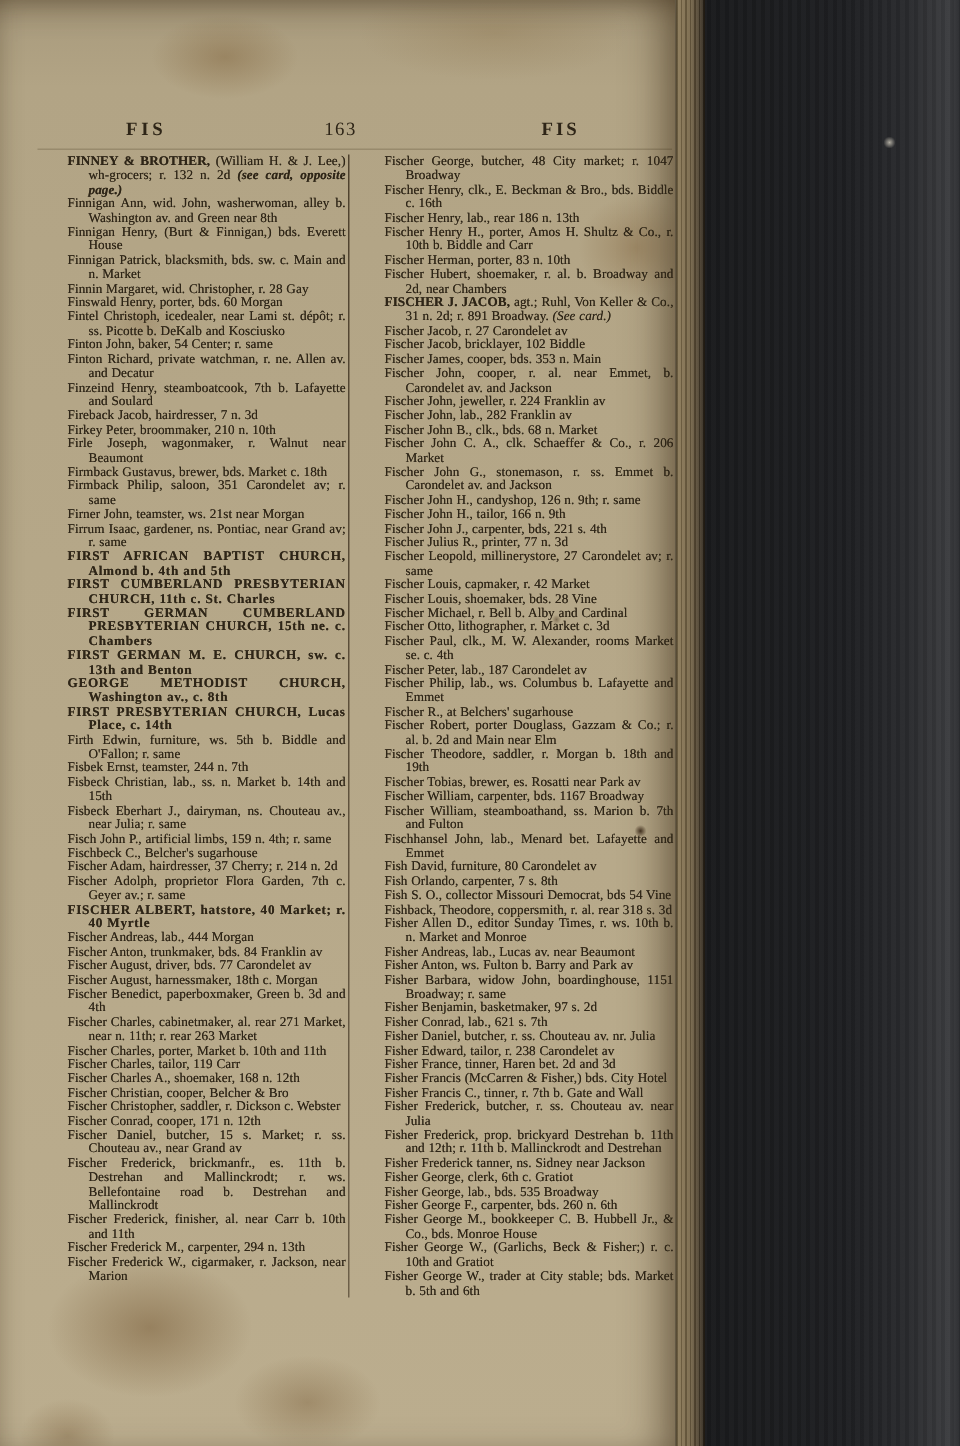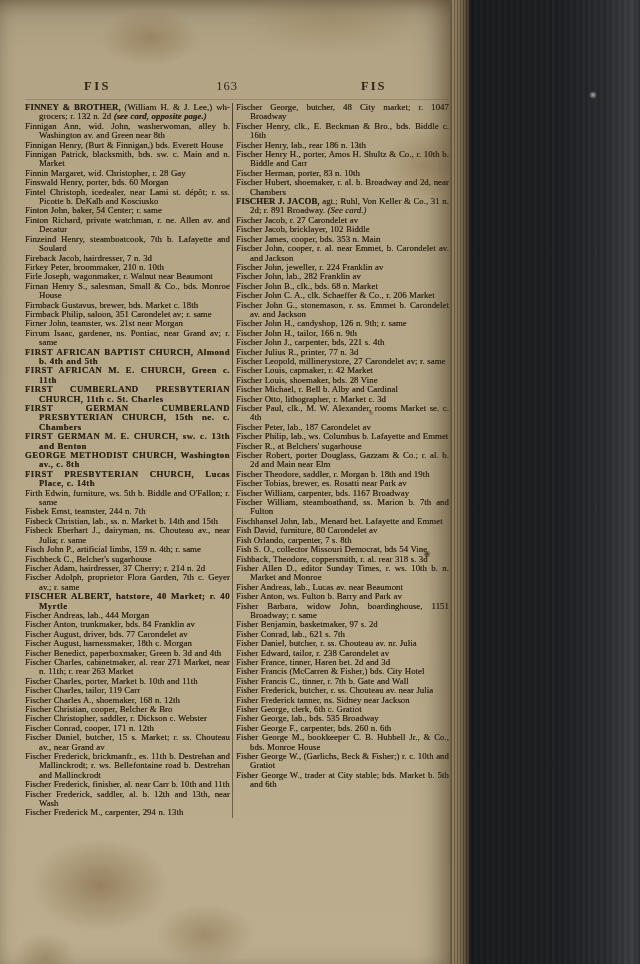--- a/index.html
+++ b/index.html
@@ -35,21 +35,21 @@
   #hdr{position:absolute;top:79px;left:0;width:450px;height:18px;
        font-size:12.5px;font-weight:bold;padding-left:24px;}
   #hdr .hl{position:absolute;left:84px;letter-spacing:2.5px;}
   #hdr .hc{position:absolute;left:227px;transform:translateX(-50%);font-weight:normal;letter-spacing:1px;}
   #hdr .hr{position:absolute;left:361px;letter-spacing:2px;}
   #hrule{position:absolute;left:25px;top:99px;width:423px;height:1px;
          background:rgba(60,45,25,.22);}
   
   #cols{position:absolute;left:25px;top:103px;width:424px;display:flex;align-items:stretch;}
   .col{font-size:8.8px;line-height:9.4px;text-align:justify;letter-spacing:.05px;
-       word-spacing:.2px;}
+       word-spacing:.2px;margin-left:20px;}
   #col-left{width:205px;}
   #col-right{width:213px;}
   #divider{width:1px;background:linear-gradient(180deg,rgba(45,32,16,.75),rgba(45,32,16,.55));
            margin-left:2px;margin-right:3px;}
   .entry{padding-left:14px;text-indent:-14px;
          text-shadow:0 0 .4px rgba(46,37,23,.8);}
   .entry.b{font-weight:bold;letter-spacing:.45px;}
 </style>
 </head>
 <body>
@@ -74,27 +74,25 @@
           <div class="entry">Finnigan Patrick, blacksmith, bds. sw. c. Main and n. Market</div>
           <div class="entry">Finnin Margaret, wid. Christopher, r. 28 Gay</div>
           <div class="entry">Finswald Henry, porter, bds. 60 Morgan</div>
           <div class="entry">Fintel Christoph, icedealer, near Lami st. dépôt; r. ss. Picotte b. DeKalb and Kosciusko</div>
           <div class="entry">Finton John, baker, 54 Center; r. same</div>
           <div class="entry">Finton Richard, private watchman, r. ne. Allen av. and Decatur</div>
           <div class="entry">Finzeind Henry, steamboatcook, 7th b. Lafayette and Soulard</div>
           <div class="entry">Fireback Jacob, hairdresser, 7 n. 3d</div>
           <div class="entry">Firkey Peter, broommaker, 210 n. 10th</div>
           <div class="entry">Firle Joseph, wagonmaker, r. Walnut near Beaumont</div>
-          <div class="entry">Firnan Henry S., salesman, Small &amp; Co., bds. Monroe House</div>
           <div class="entry">Firmback Gustavus, brewer, bds. Market c. 18th</div>
           <div class="entry">Firmback Philip, saloon, 351 Carondelet av; r. same</div>
           <div class="entry">Firner John, teamster, ws. 21st near Morgan</div>
           <div class="entry">Firrum Isaac, gardener, ns. Pontiac, near Grand av; r. same</div>
           <div class="entry b">FIRST AFRICAN BAPTIST CHURCH, Almond b. 4th and 5th</div>
-          <div class="entry b">FIRST AFRICAN M. E. CHURCH, Green c. 11th</div>
           <div class="entry b">FIRST CUMBERLAND PRESBYTERIAN CHURCH, 11th c. St. Charles</div>
           <div class="entry b">FIRST GERMAN CUMBERLAND PRESBYTERIAN CHURCH, 15th ne. c. Chambers</div>
           <div class="entry b">FIRST GERMAN M. E. CHURCH, sw. c. 13th and Benton</div>
           <div class="entry b">GEORGE METHODIST CHURCH, Washington av., c. 8th</div>
           <div class="entry b">FIRST PRESBYTERIAN CHURCH, Lucas Place, c. 14th</div>
           <div class="entry">Firth Edwin, furniture, ws. 5th b. Biddle and O'Fallon; r. same</div>
           <div class="entry">Fisbek Ernst, teamster, 244 n. 7th</div>
           <div class="entry">Fisbeck Christian, lab., ss. n. Market b. 14th and 15th</div>
           <div class="entry">Fisbeck Eberhart J., dairyman, ns. Chouteau av., near Julia; r. same</div>
           <div class="entry">Fisch John P., artificial limbs, 159 n. 4th; r. same</div>
@@ -110,22 +108,22 @@
           <div class="entry">Fischer Charles, cabinetmaker, al. rear 271 Market, near n. 11th; r. rear 263 Market</div>
           <div class="entry">Fischer Charles, porter, Market b. 10th and 11th</div>
           <div class="entry">Fischer Charles, tailor, 119 Carr</div>
           <div class="entry">Fischer Charles A., shoemaker, 168 n. 12th</div>
           <div class="entry">Fischer Christian, cooper, Belcher &amp; Bro</div>
           <div class="entry">Fischer Christopher, saddler, r. Dickson c. Webster</div>
           <div class="entry">Fischer Conrad, cooper, 171 n. 12th</div>
           <div class="entry">Fischer Daniel, butcher, 15 s. Market; r. ss. Chouteau av., near Grand av</div>
           <div class="entry">Fischer Frederick, brickmanfr., es. 11th b. Destrehan and Mallinckrodt; r. ws. Bellefontaine road b. Destrehan and Mallinckrodt</div>
           <div class="entry">Fischer Frederick, finisher, al. near Carr b. 10th and 11th</div>
-          <div class="entry">Fischer Frederick, saddler, al. b. 12th and 13th, near Wash</div>
           <div class="entry">Fischer Frederick M., carpenter, 294 n. 13th</div>
+          <div class="entry">Fischer Frederick W., cigarmaker, r. Jackson, near Marion</div>
         </div>
       <div id="divider"></div>
       <div id="col-right" class="col">
           <div class="entry">Fischer George, butcher, 48 City market; r. 1047 Broadway</div>
           <div class="entry">Fischer Henry, clk., E. Beckman &amp; Bro., bds. Biddle c. 16th</div>
           <div class="entry">Fischer Henry, lab., rear 186 n. 13th</div>
           <div class="entry">Fischer Henry H., porter, Amos H. Shultz &amp; Co., r. 10th b. Biddle and Carr</div>
           <div class="entry">Fischer Herman, porter, 83 n. 10th</div>
           <div class="entry">Fischer Hubert, shoemaker, r. al. b. Broadway and 2d, near Chambers</div>
           <div class="entry"><span style="font-weight: bold; font-family: Liberation Serif, serif;">FISCHER J. JACOB,</span><span> agt.; Ruhl, Von Keller &amp; Co., 31 n. 2d; r. 891 Broadway. </span><span style="font-style: italic;">(See card.)</span></div>
@@ -166,20 +164,21 @@
           <div class="entry">Fisher Anton, ws. Fulton b. Barry and Park av</div>
           <div class="entry">Fisher Barbara, widow John, boardinghouse, 1151 Broadway; r. same</div>
           <div class="entry">Fisher Benjamin, basketmaker, 97 s. 2d</div>
           <div class="entry">Fisher Conrad, lab., 621 s. 7th</div>
           <div class="entry">Fisher Daniel, butcher, r. ss. Chouteau av. nr. Julia</div>
           <div class="entry">Fisher Edward, tailor, r. 238 Carondelet av</div>
           <div class="entry">Fisher France, tinner, Haren bet. 2d and 3d</div>
           <div class="entry">Fisher Francis (McCarren &amp; Fisher,) bds. City Hotel</div>
           <div class="entry">Fisher Francis C., tinner, r. 7th b. Gate and Wall</div>
           <div class="entry">Fisher Frederick, butcher, r. ss. Chouteau av. near Julia</div>
+          <div class="entry">Fisher Frederick, prop. brickyard Destrehan b. 11th and 12th; r. 11th b. Mallinckrodt and Destrehan</div>
           <div class="entry">Fisher Frederick tanner, ns. Sidney near Jackson</div>
           <div class="entry">Fisher George, clerk, 6th c. Gratiot</div>
           <div class="entry">Fisher George, lab., bds. 535 Broadway</div>
           <div class="entry">Fisher George F., carpenter, bds. 260 n. 6th</div>
           <div class="entry">Fisher George M., bookkeeper C. B. Hubbell Jr., &amp; Co., bds. Monroe House</div>
           <div class="entry">Fisher George W., (Garlichs, Beck &amp; Fisher;) r. c. 10th and Gratiot</div>
           <div class="entry">Fisher George W., trader at City stable; bds. Market b. 5th and 6th</div>
         </div>
     </div>
   </div>

